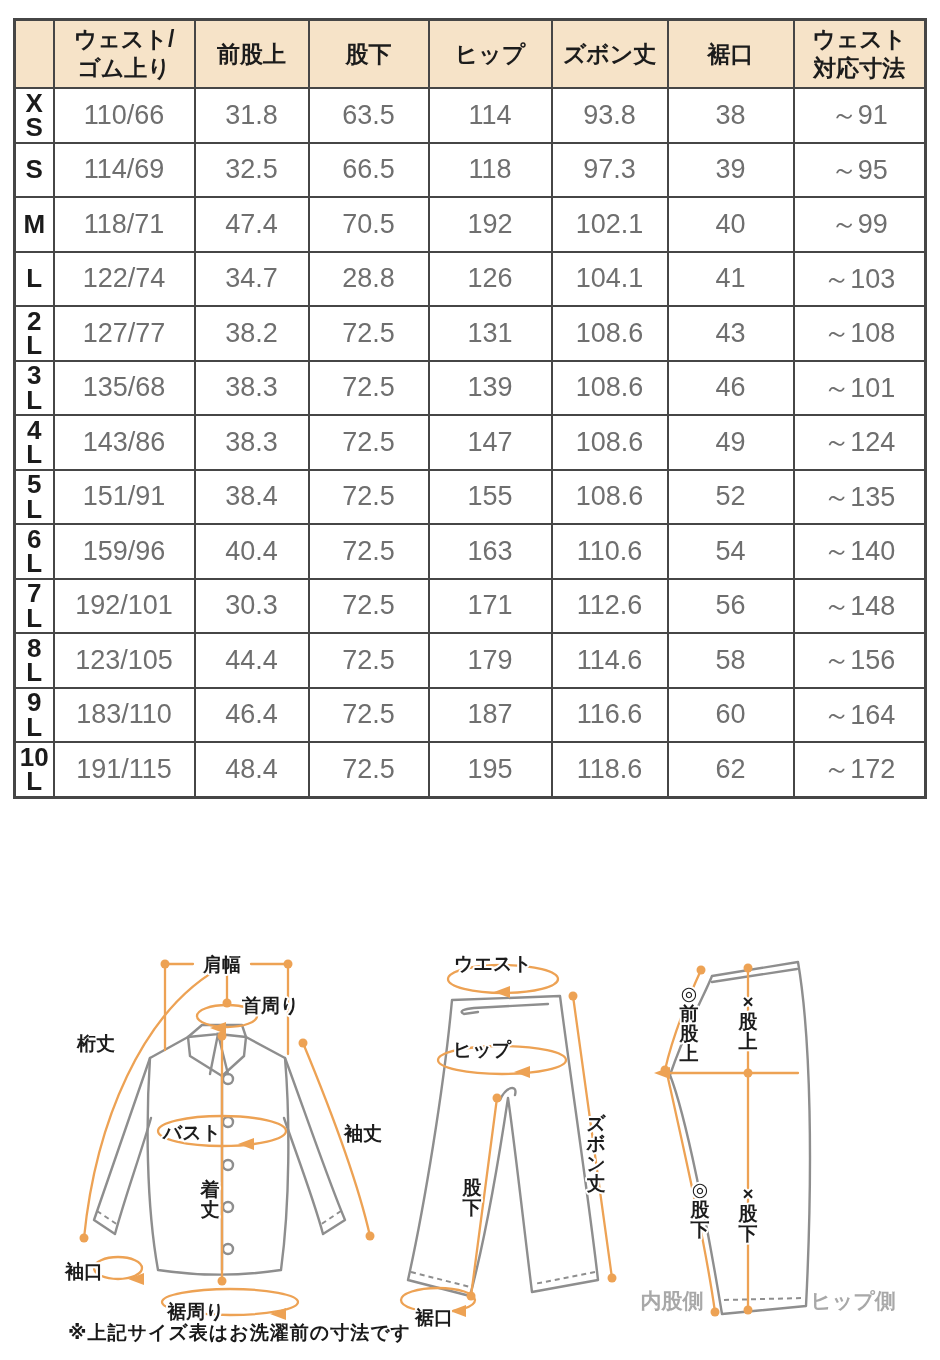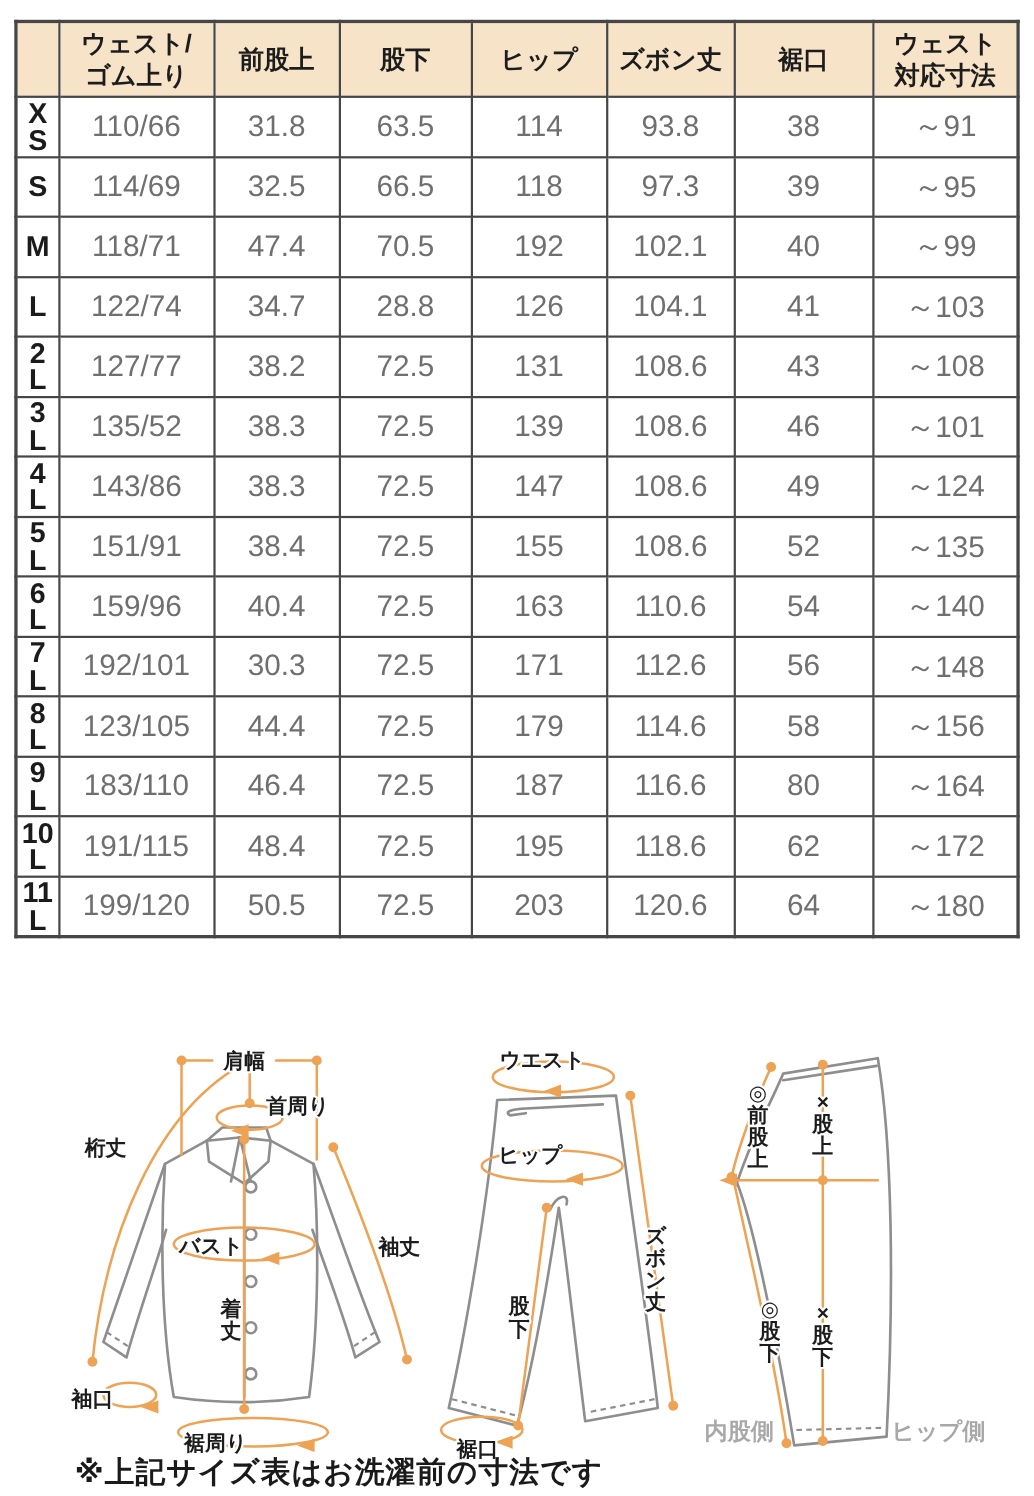--- a/index.html
+++ b/index.html
@@ -57,21 +57,21 @@
     font-size:19px;font-weight:bold;fill:var(--label-text);
     paint-order:stroke;stroke:#ffffff;stroke-width:4px;stroke-linejoin:round;
   }
   .dlabel-gray{
     font-family:"Liberation Sans","DejaVu Sans",sans-serif;
     font-size:21px;font-weight:bold;fill:var(--side-label);
   }
   
   .note{
     position:absolute;left:68px;top:1320px;
-    font-size:27px;font-weight:bold;color:#1a1a1a;
+    font-size:19px;font-weight:bold;color:#1a1a1a;
     letter-spacing:1px;white-space:nowrap;
   }
 </style>
 </head>
 <body>
 
 <table class="size-table">
     <colgroup>
       <col style="width: 39px;">
       <col style="width: 141px;">
@@ -145,21 +145,21 @@
         <td>38.2</td>
         <td>72.5</td>
         <td>131</td>
         <td>108.6</td>
         <td>43</td>
         <td>～108</td>
       </tr>
       <tr>
         <td class="size">3
 L</td>
-        <td>135/52</td>
+        <td>135/68</td>
         <td>38.3</td>
         <td>72.5</td>
         <td>139</td>
         <td>108.6</td>
         <td>46</td>
         <td>～101</td>
       </tr>
       <tr>
         <td class="size">4
 L</td>
@@ -216,44 +216,33 @@
         <td>～156</td>
       </tr>
       <tr>
         <td class="size">9
 L</td>
         <td>183/110</td>
         <td>46.4</td>
         <td>72.5</td>
         <td>187</td>
         <td>116.6</td>
-        <td>80</td>
+        <td>60</td>
         <td>～164</td>
       </tr>
       <tr>
         <td class="size">10
 L</td>
         <td>191/115</td>
         <td>48.4</td>
         <td>72.5</td>
         <td>195</td>
         <td>118.6</td>
         <td>62</td>
         <td>～172</td>
-      </tr>
-      <tr>
-        <td class="size">11
-L</td>
-        <td>199/120</td>
-        <td>50.5</td>
-        <td>72.5</td>
-        <td>203</td>
-        <td>120.6</td>
-        <td>64</td>
-        <td>～180</td>
       </tr>
     </tbody>
   </table>
 
 <svg class="diagrams" width="940" height="380" viewBox="0 0 940 380">
 
   <g>
 
     <path class="garment" d="M150,110 C146,170 146,255 158,322 C198,328 242,328 281,322 C290,255 290,170 285,110 L246,89 L188,89 Z"></path>
     <path class="garment-line" d="M150,110 C136,150 108,232 94,272 M151,170 C141,205 124,252 115,286 M94,272 L115,286"></path>

